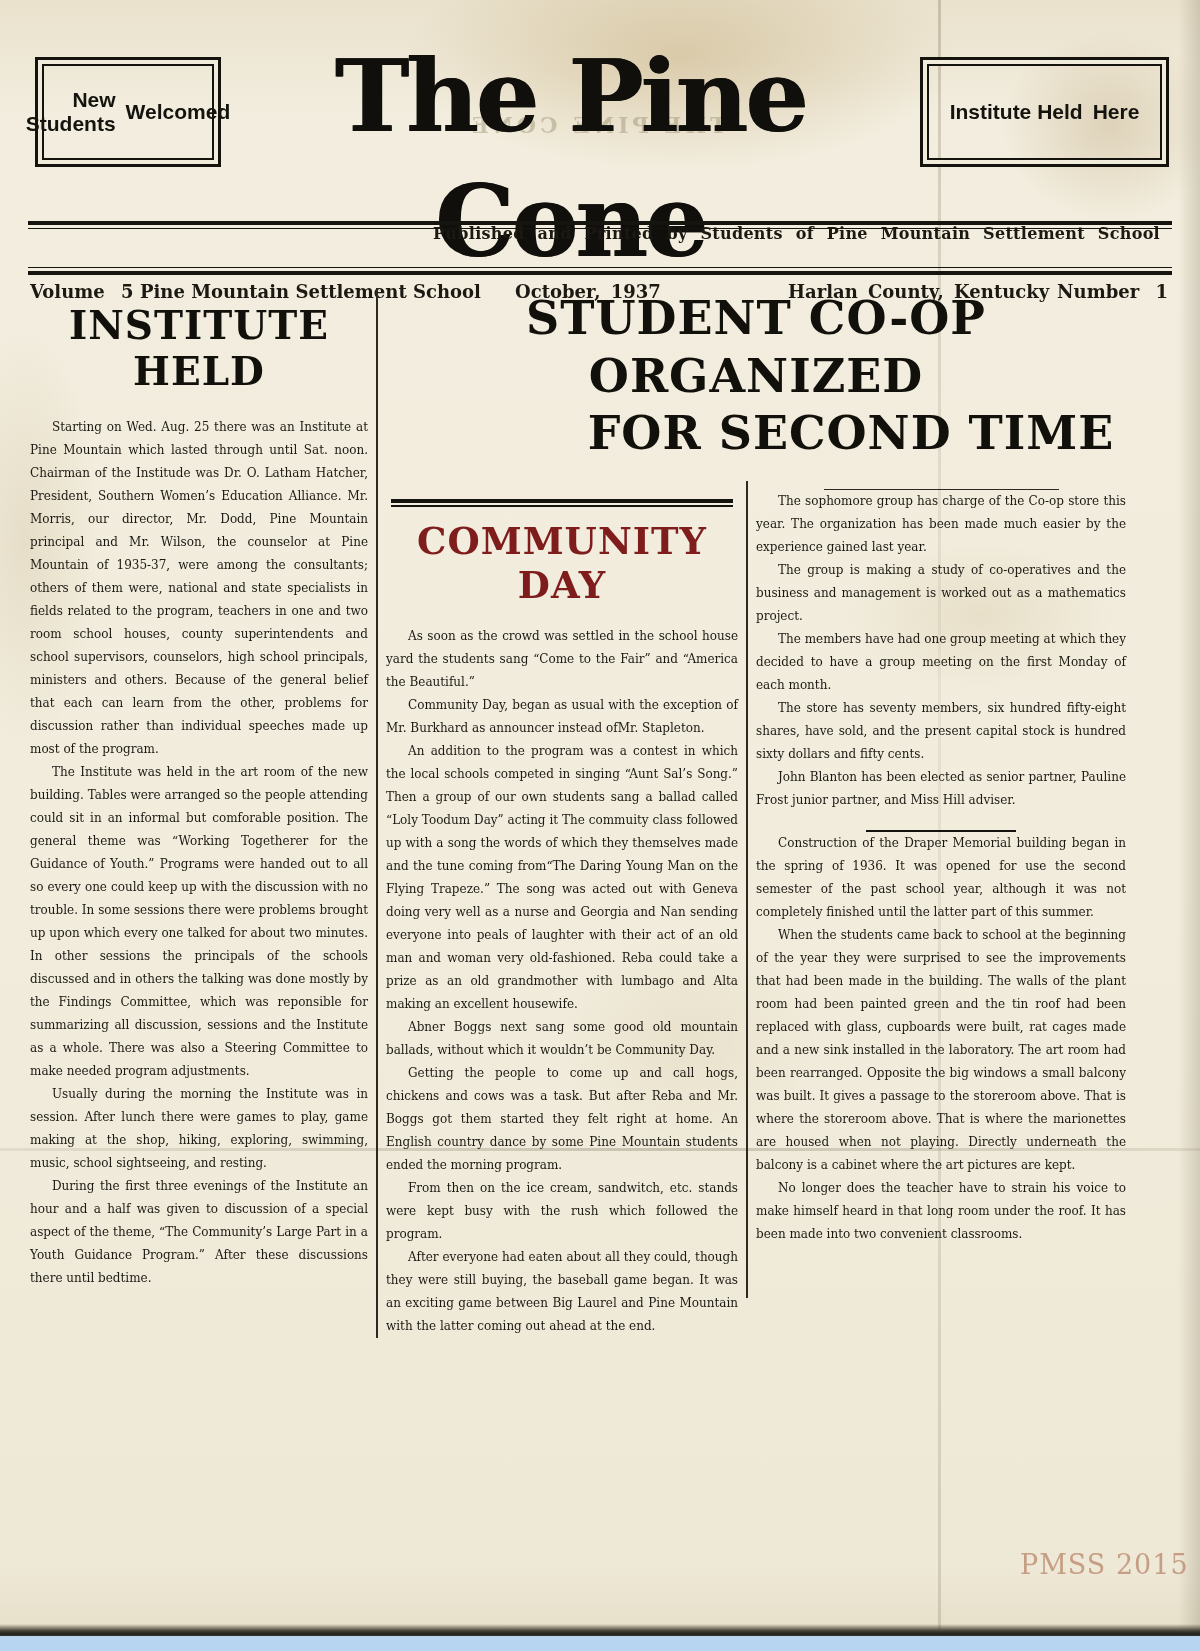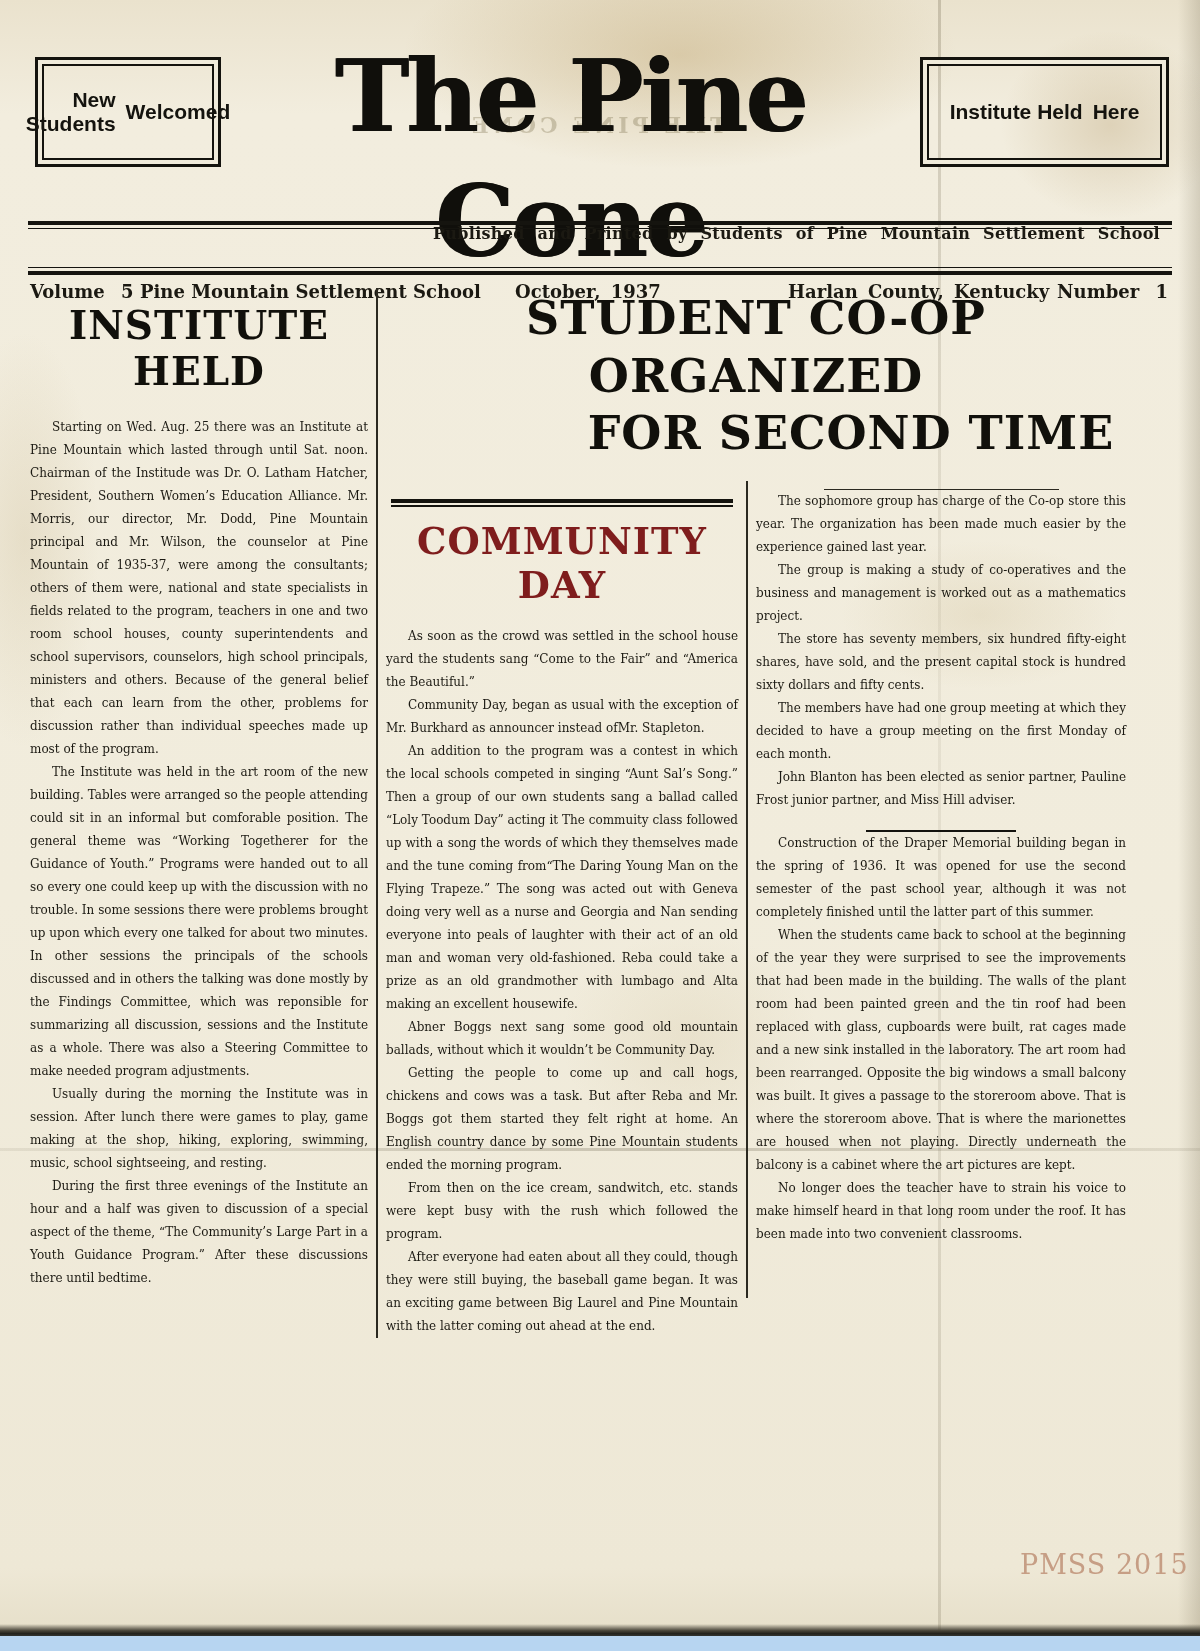--- a/index.html
+++ b/index.html
@@ -201,22 +201,22 @@
 
       </div>
 
       <div class="vdiv2"></div>
 
       <div class="col3">
         <div class="rule-math"></div>
         <div>
             <p class="para">The sophomore group has charge of the Co-op store this year. The organization has been made much easier by the experience gained last year.</p>
             <p class="para">The group is making a study of co-operatives and the business and management is worked out as a mathematics project.</p>
+            <p class="para">The members have had one group meeting at which they decided to have a group meeting on the first Monday of each month.</p>
             <p class="para">The store has seventy members, six hundred fifty-eight shares, have sold, and the present capital stock is hundred sixty dollars and fifty cents.</p>
-            <p class="para">The members have had one group meeting at which they decided to have a group meeting on the first Monday of each month.</p>
             <p class="para">John Blanton has been elected as senior partner, Pauline Frost junior partner, and Miss Hill adviser.</p>
           </div>
 
         <div class="rule-short"></div>
         <div>
             <p class="para">Construction of the Draper Memorial building began in the spring of 1936. It was opened for use the second semester of the past school year, although it was not completely finished until the latter part of this summer.</p>
             <p class="para">When the students came back to school at the beginning of the year they were surprised to see the improvements that had been made in the building. The walls of the plant room had been painted green and the tin roof had been replaced with glass, cupboards were built, rat cages made and a new sink installed in the laboratory. The art room had been rearranged. Opposite the big windows a small balcony was built. It gives a passage to the storeroom above. That is where the storeroom above. That is where the marionettes are housed when not playing. Directly underneath the balcony is a cabinet where the art pictures are kept.</p>
             <p class="para">No longer does the teacher have to strain his voice to make himself heard in that long room under the roof. It has been made into two convenient classrooms.</p>
           </div>
       </div>

